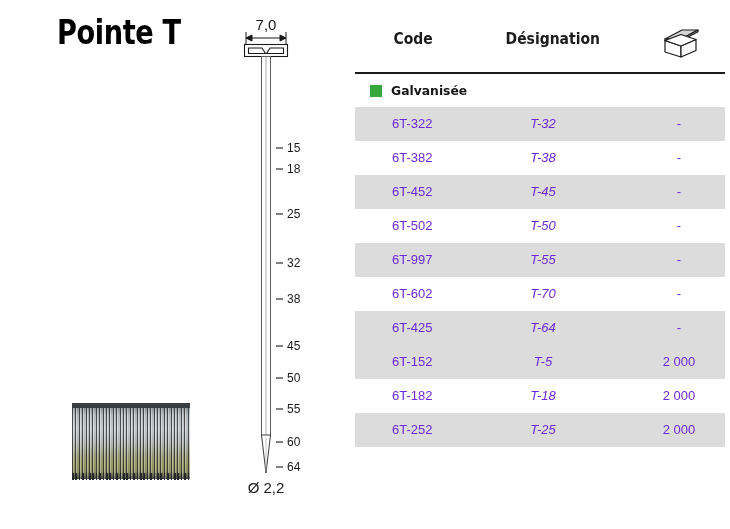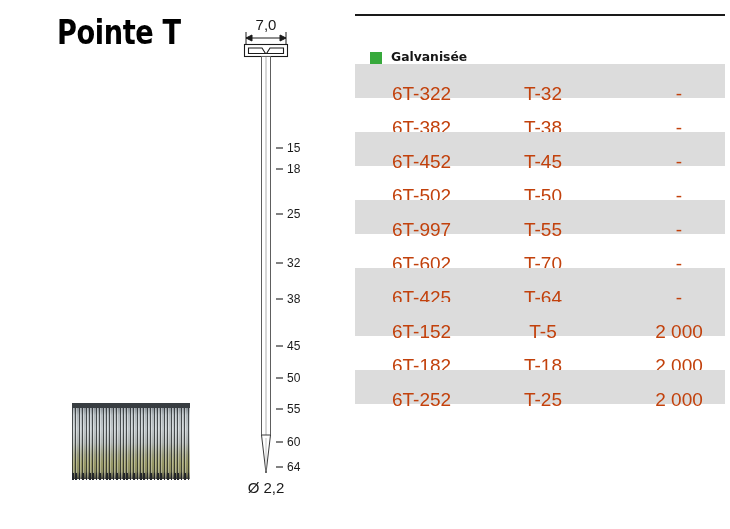--- a/index.html
+++ b/index.html
@@ -126,22 +126,22 @@
   .head-rule {
     position: relative;
     margin: 0 0 0 9px;
     width: 370px;
     height: 2px;
     background: #1a1a1a;
   }
 
   .section-head {
     display: flex;
-    align-items: flex-end;
-    height: 48px;
+    align-items: center;
+    height: 33px;
     padding-left: 24px;
   }
   .swatch {
     width: 12px;
     height: 12px;
     margin-right: 9px;
     flex: 0 0 auto;
   }
   .section-label {
     font-family: "DejaVu Sans", sans-serif;
@@ -155,29 +155,29 @@
 
   .row {
     position: relative;
     height: 34px;
     margin-left: 9px;
     width: 370px;
   }
   .row.shaded { background: #dcdcdc; }
   .row .cell {
     position: absolute;
-    top: 13px;
+    top: 0;
     height: 34px;
     line-height: 34px;
-    font-size: 19px;
-    color: #c2410c;
+    font-size: 13px;
+    color: #6d28d9;
     white-space: nowrap;
   }
   .cell-code  { left: 37px; }
-  .cell-desig { left: 188px; transform: translateX(-50%); }
+  .cell-desig { left: 188px; transform: translateX(-50%); font-style: italic; }
   .cell-qty   { left: 324px; transform: translateX(-50%); }
 </style>
 </head>
 <body>
 
 <div id="page-title">Pointe T</div>
 
 <div id="nail-drawing">
   <svg width="125" height="500" viewBox="0 0 125 500" xmlns="http://www.w3.org/2000/svg">
 
@@ -238,20 +238,36 @@
 
 <div id="nail-strip-photo">
   <div class="strip-bg"></div>
   <div class="strip-lines"></div>
   <div class="strip-top"></div>
   <div class="strip-teeth"></div>
 </div>
 
 <div id="spec-table">
 
+  <div class="table-head">
+    <div class="th th-code">Code</div>
+    <div class="th th-desig">Désignation</div>
+    <div id="box-icon">
+      <svg width="40" height="36" viewBox="0 0 40 36" xmlns="http://www.w3.org/2000/svg">
+        <g stroke="#1a1a1a" stroke-width="1.2" stroke-linejoin="round">
+          <polygon points="3,15 19,15 36,6 20,6" fill="#d4d4d4"></polygon>
+          <polygon points="3,15 19,15 19,16.5 3,16.5" fill="#bdbdbd"></polygon>
+          <polygon points="19,15 36,6 36,7.8 19,16.8" fill="#bdbdbd"></polygon>
+          <polygon points="3,16.5 19,22 19,33 3,28" fill="#ffffff"></polygon>
+          <polygon points="19,22 34,15.5 34,26.5 19,33" fill="#ffffff"></polygon>
+          <polygon points="3,16.5 19,10.5 34,15.5 19,22" fill="#ffffff"></polygon>
+        </g>
+      </svg>
+    </div>
+  </div>
 
   <div class="head-rule"></div>
 
   <div id="table-body">
       <div class="section-head">
         <span class="swatch" style="background: rgb(55, 169, 60);"></span>
         <span class="section-label">Galvanisée</span>
       </div>
       <div class="row shaded">
         <div class="cell cell-code">6T-322</div>

